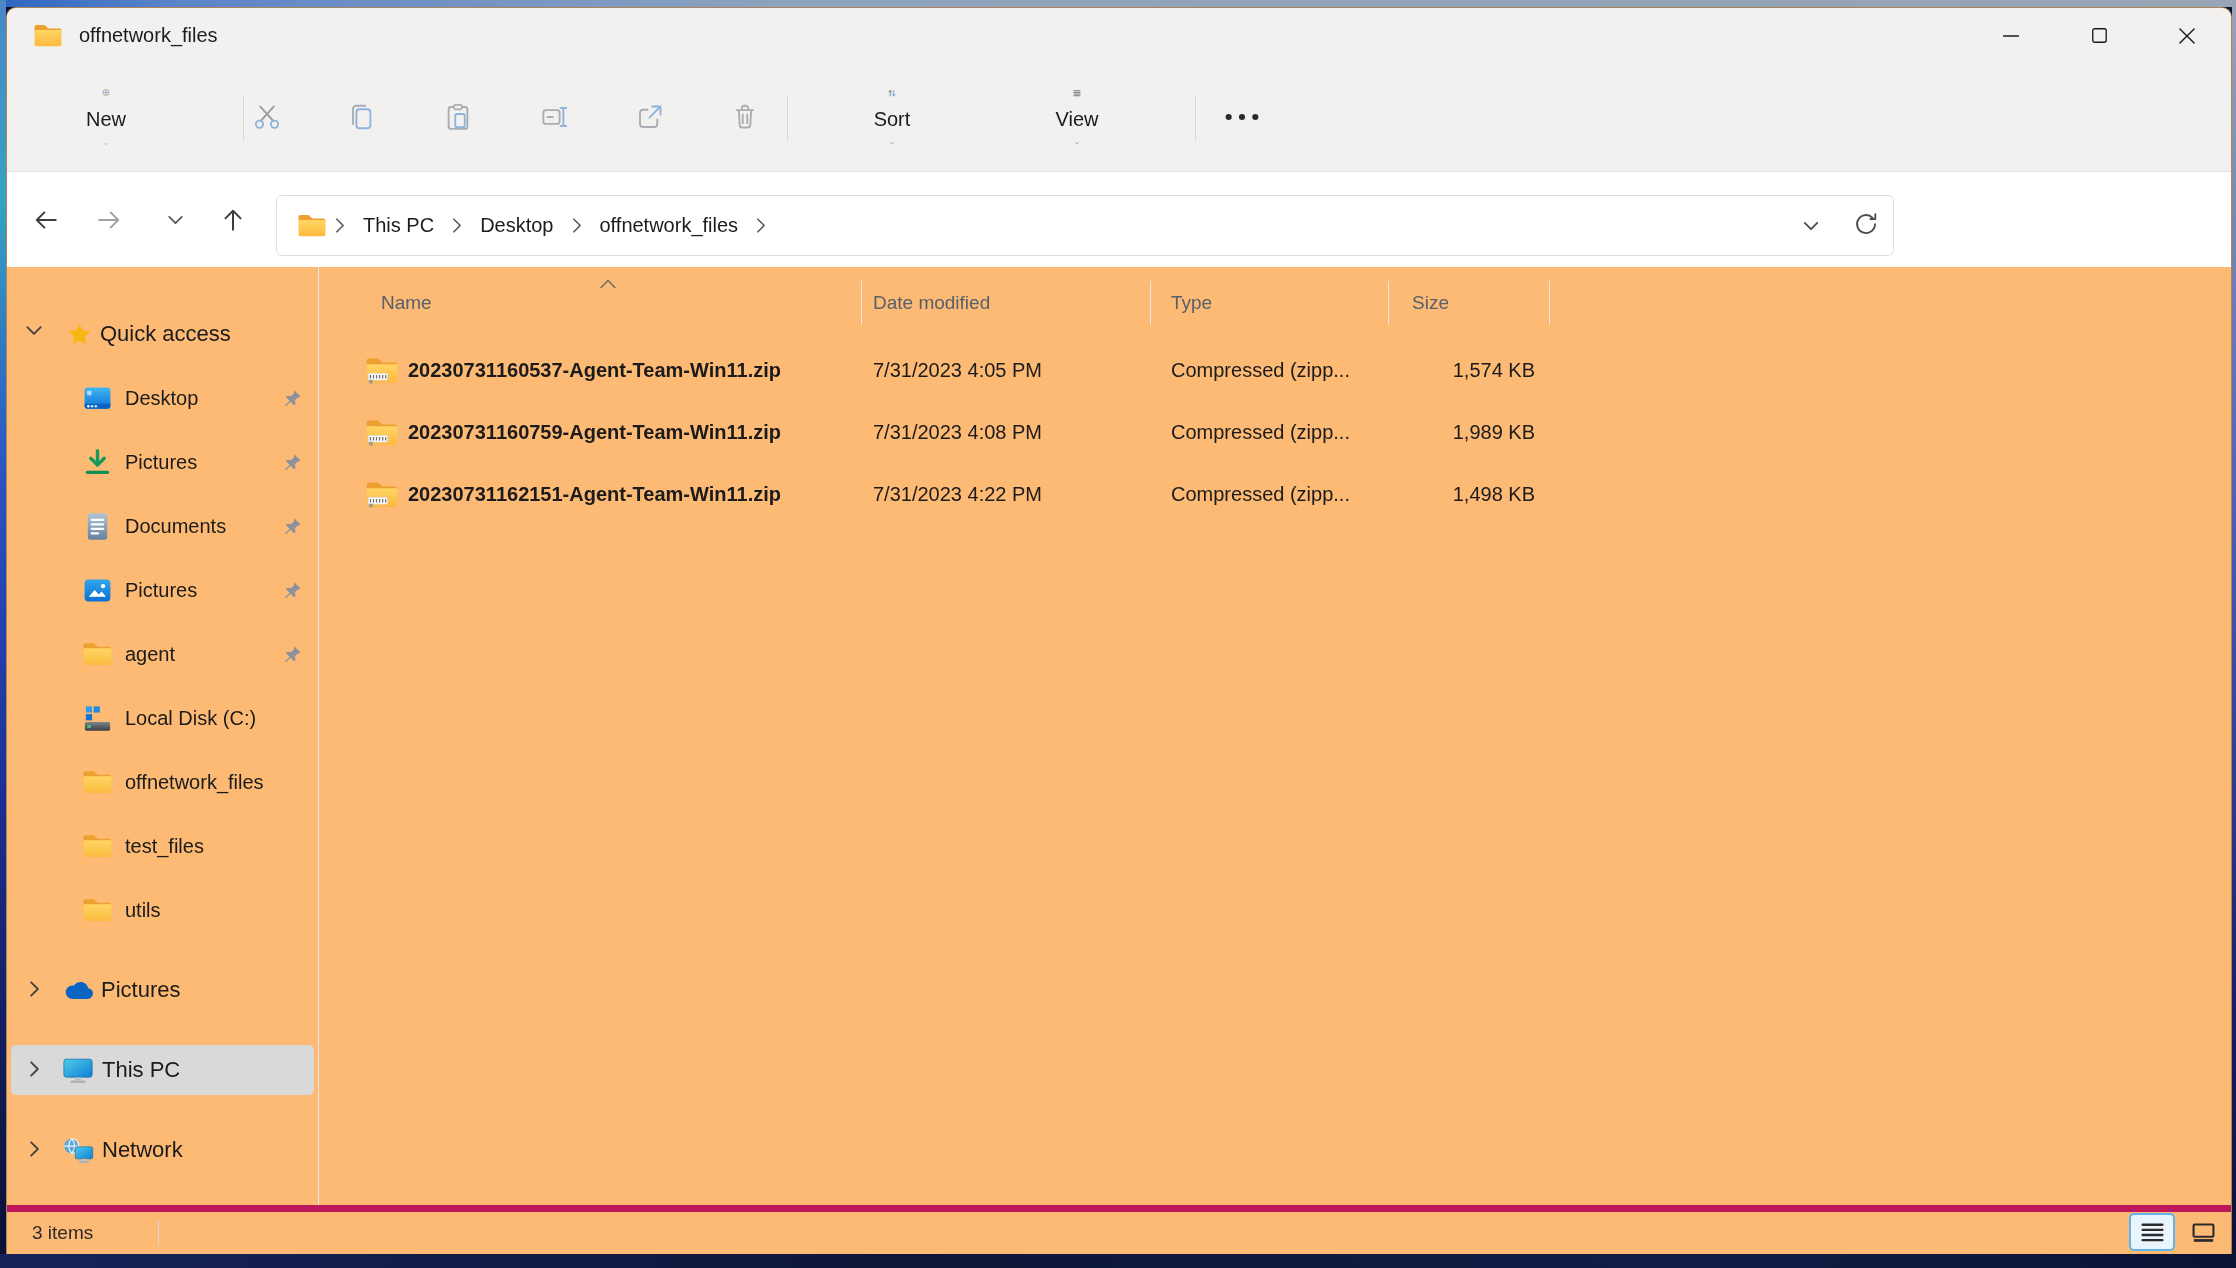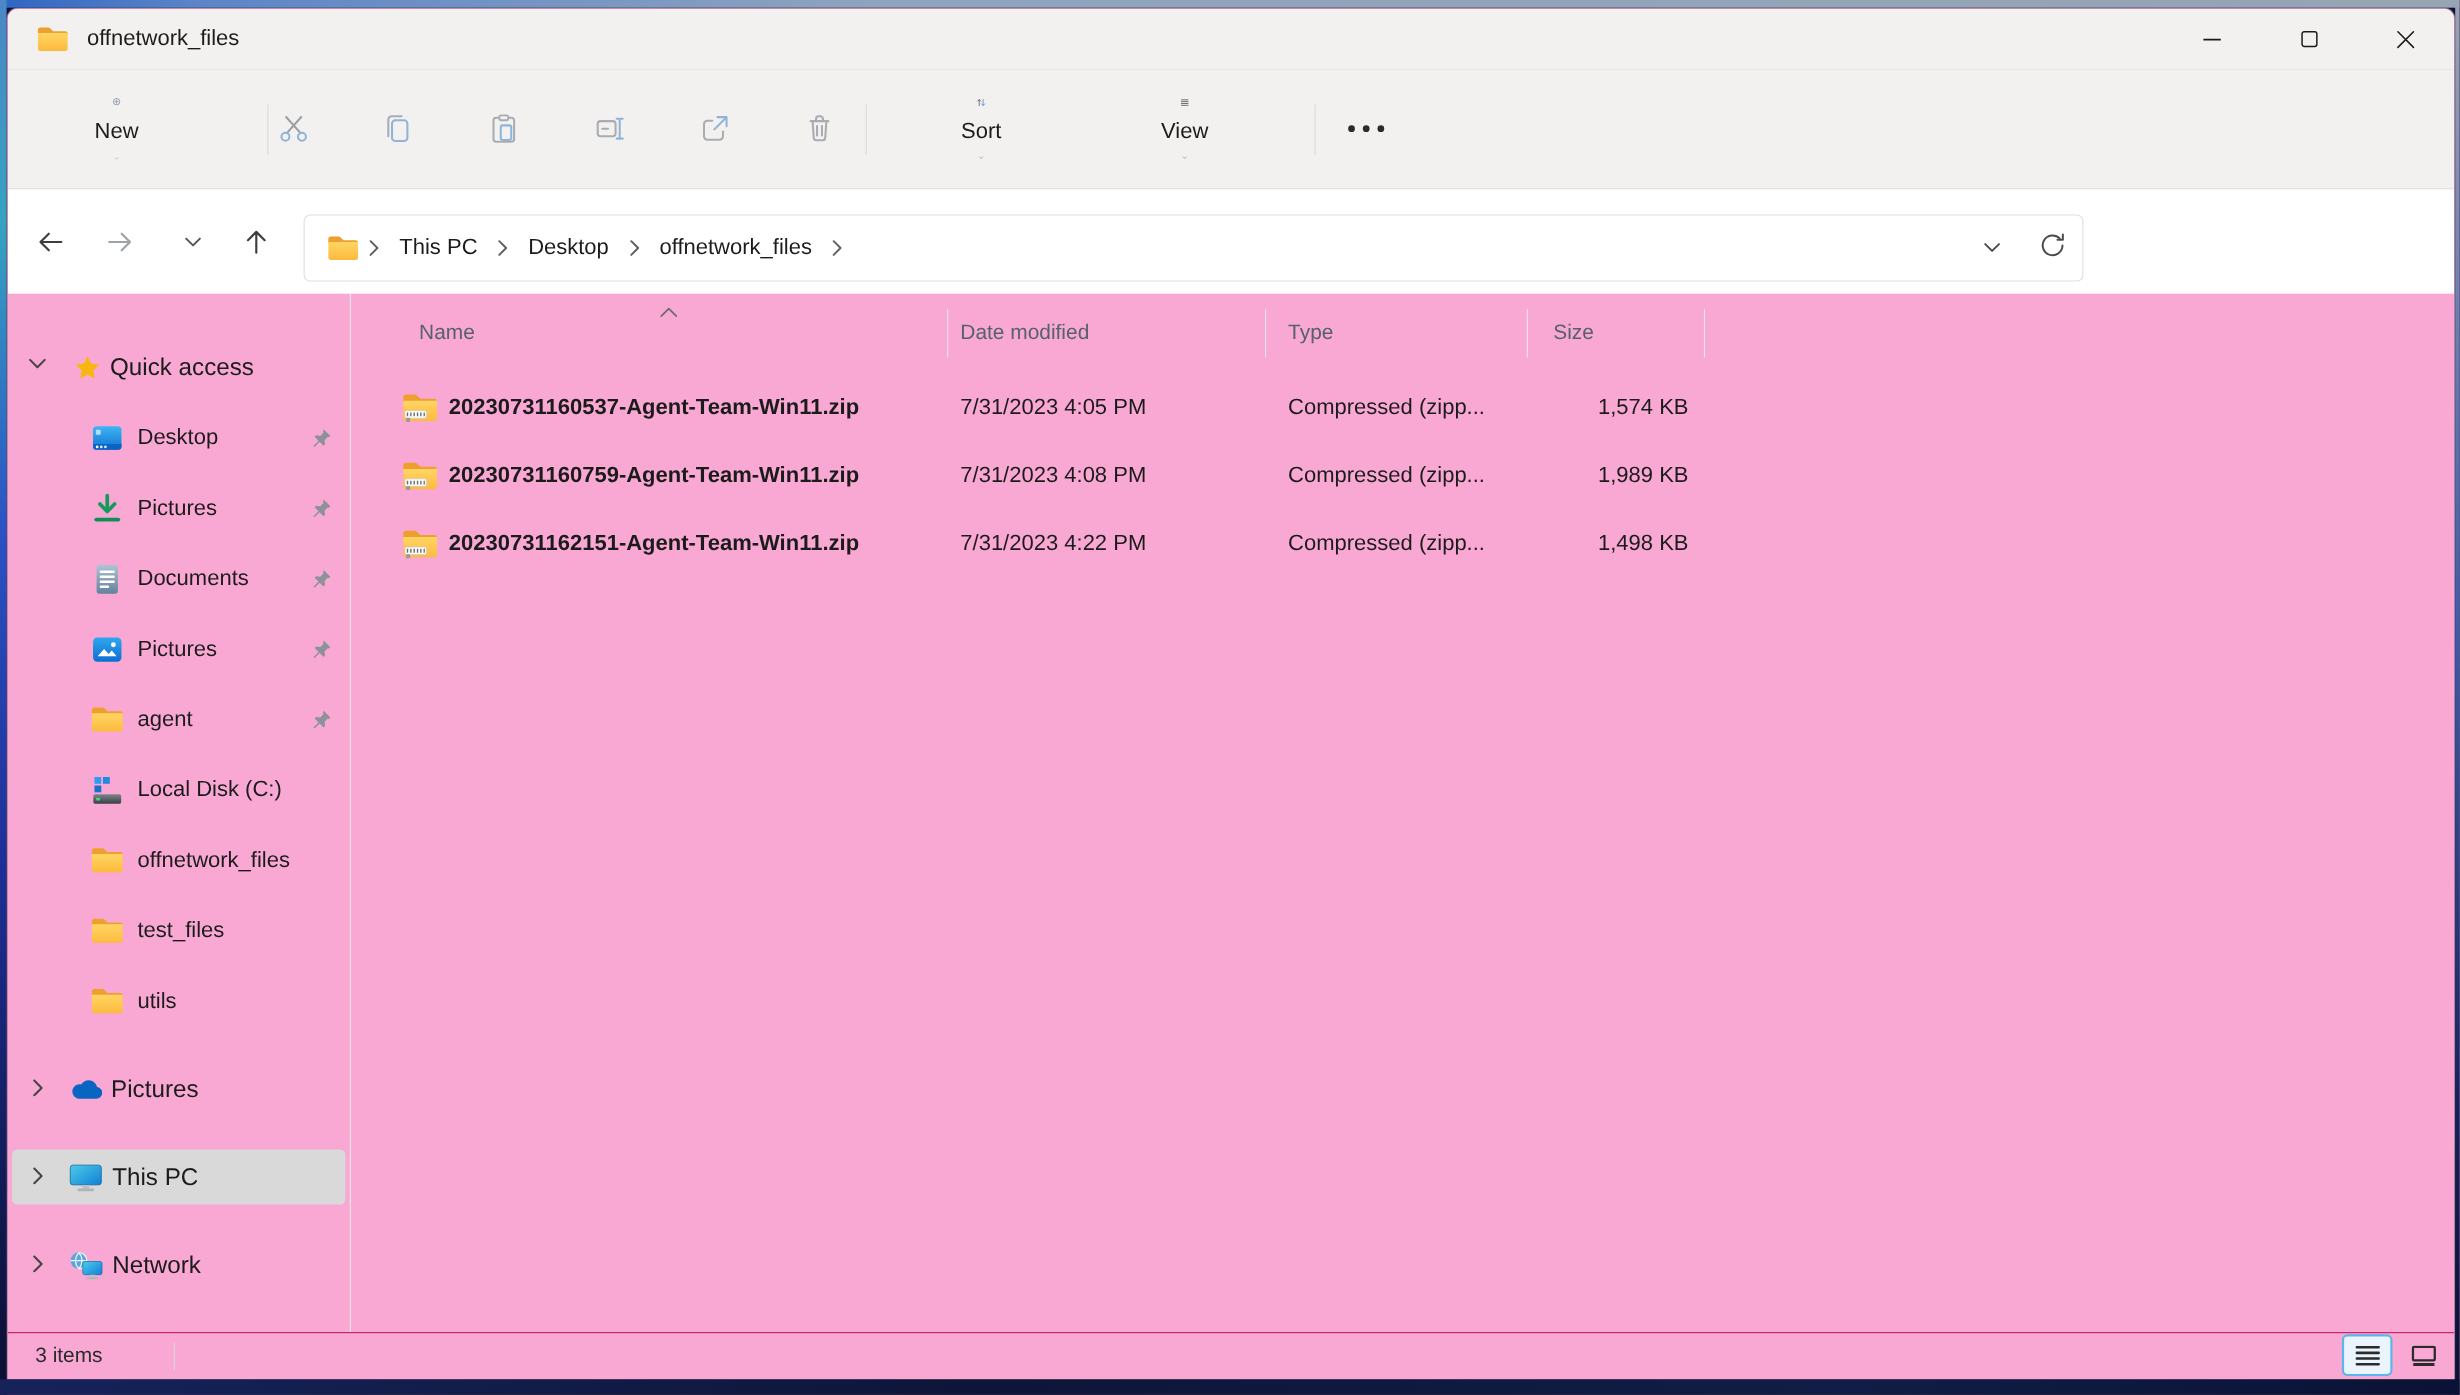--- a/index.html
+++ b/index.html
@@ -13,21 +13,21 @@
     background:linear-gradient(90deg,#2f66c2 0%,#5c85c8 8%,#8ea3bd 35%,#97a5b4 100%);}
   .desk-left{position:absolute;top:0;left:0;bottom:0;width:6px;
     background:linear-gradient(180deg,#4a87c6 0%,#35a3c0 16%,#2a52c4 38%,#1d2f96 62%,#111b55 85%,#0a1030 100%);}
   .desk-right{position:absolute;top:0;right:0;bottom:0;width:4px;
     background:linear-gradient(180deg,#97a5b4 0%,#3d5cae 45%,#14205c 80%,#0a1030 100%);}
   .desk-bottom{position:absolute;left:0;right:0;bottom:0;height:14px;
     background:linear-gradient(90deg,#16235a 0%,#0d1638 40%,#111d46 75%,#0a1335 100%);}
 
   .window{
     position:absolute;left:6px;top:7px;width:2226px;height:1247px;
-    background:#f9a8d4;border:1px solid rgba(40,45,55,.38);border-bottom:none;
+    background:#fdba74;border:1px solid rgba(40,45,55,.38);border-bottom:none;
     border-radius:10px 10px 0 0;overflow:hidden;box-sizing:border-box;
     display:flex;flex-direction:column;justify-content:flex-end;
   }
 
   
   .titlebar{height:55px;flex:0 0 auto;background:#f2f1f0;display:flex;align-items:center;
     padding-left:26px;position:relative;}
   .titlebar .t-icon{width:30px;height:25px;margin-right:16px;flex:0 0 auto;}
   .titlebar .t-text{font-size:20px;color:#1c1c1c;}
   .caption{position:absolute;right:0;top:0;height:55px;display:flex;}
@@ -98,21 +98,21 @@
   .rows{position:absolute;left:0;top:72px;right:0;}
   .file-row{height:62px;display:grid;grid-template-columns:543px 289px 238px 161px;align-items:center;border-radius:4px;}
   .cell{font-size:20px;color:#1b1b1b;white-space:nowrap;overflow:hidden;}
   .cell.name{padding-left:46px;display:flex;align-items:center;font-weight:bold;}
   .cell.name svg{width:34px;height:29px;margin-right:9px;flex:0 0 auto;}
   .cell.date{padding-left:11px;}
   .cell.type{padding-left:20px;}
   .cell.size{text-align:right;padding-right:15px;}
 
   
-  .statusbar{height:42px;flex:0 0 auto;border-top:1px solid #be185d;position:relative;display:flex;align-items:center;}
+  .statusbar{height:42px;flex:0 0 auto;border-top:7px solid #be185d;position:relative;display:flex;align-items:center;}
   .statusbar .count{font-size:19px;color:#2b2b2b;margin-left:25px;}
   .statusbar .st-sep{width:1px;height:26px;background:#d8d8d8;position:absolute;left:151px;top:8px;}
   .view-toggles{position:absolute;right:5px;top:1px;display:flex;gap:5px;}
   .vt-btn{width:46px;height:38px;border-radius:5px;display:flex;align-items:center;justify-content:center;border:2px solid transparent;box-sizing:border-box;}
   .vt-btn.active{border-color:#5fb4ea;background:#e9f4fc;}
   .vt-btn svg{width:23px;height:19px;}
 
   .hidden-defs{position:absolute;width:0;height:0;overflow:hidden;}
 </style>
 </head>

